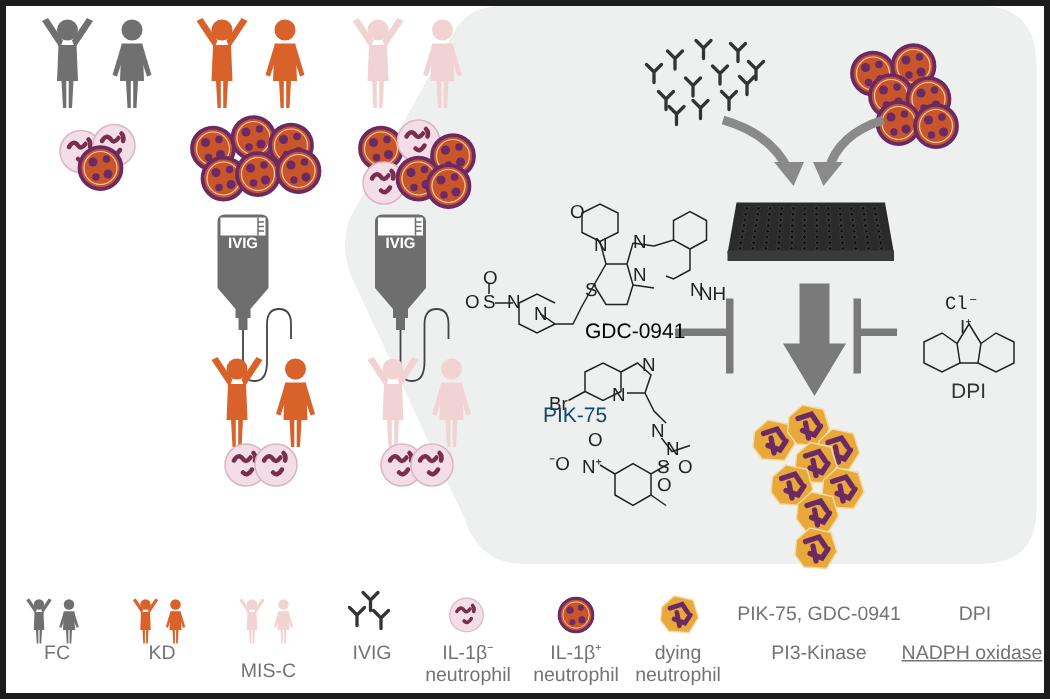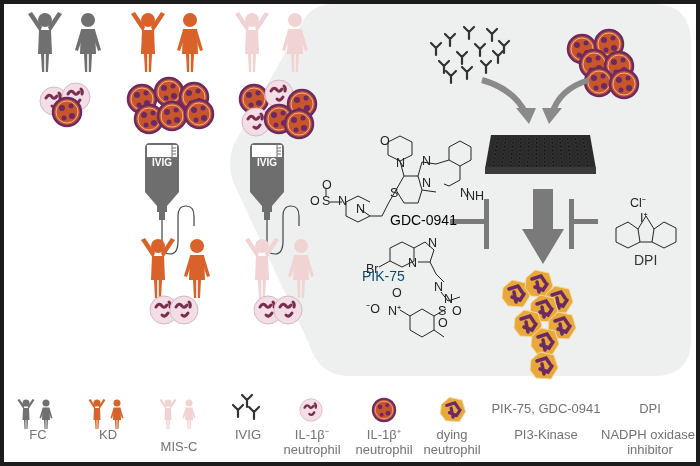--- a/index.html
+++ b/index.html
@@ -349,21 +349,21 @@
   <span class="chem" style="left:430px;top:276px;">N</span>
   <span class="chem" style="left:440px;top:288px;">N</span>
   <span class="chem" style="left:434px;top:300px;">S</span>
   <span class="chem" style="left:448px;top:300px;">O</span>
   <span class="chem" style="left:434px;top:312px;">O</span>
   <span class="chem" style="left:384px;top:298px;">N⁺</span>
   <span class="chem" style="left:388px;top:282px;">O</span>
   <span class="chem" style="left:362px;top:296px;">⁻O</span>
   <div class="txt" style="left:358px;top:264px;font-size:14px;color:#0c4a6e;">PIK-75</div>
 
-  <span class="chem" style="left:626px;top:190px;">Cl⁻</span>
+  <span class="chem" style="left:626px;top:190px;font-family:Liberation Mono, monospace;">Cl⁻</span>
   <span class="chem" style="left:636px;top:205px;">I⁺</span>
   <div class="txt" style="left:630px;top:248px;font-size:14px;color:#333;">DPI</div>
 
   <div class="txt legend-label" style="left:14px;top:424px;width:40px;">FC</div>
   <div class="txt legend-label" style="left:84px;top:424px;width:40px;">KD</div>
   <div class="txt legend-label" style="left:150px;top:436px;width:50px;">MIS-C</div>
   <div class="txt legend-label" style="left:224px;top:424px;width:40px;">IVIG</div>
 
   <div class="txt legend-label" style="left:280px;top:424px;width:56px;">IL-1β⁻</div>
   <div class="txt legend-label" style="left:276px;top:439px;width:64px;">neutrophil</div>
@@ -371,15 +371,14 @@
   <div class="txt legend-label" style="left:352px;top:424px;width:56px;">IL-1β⁺</div>
   <div class="txt legend-label" style="left:348px;top:439px;width:64px;">neutrophil</div>
 
   <div class="txt legend-label" style="left:416px;top:424px;width:64px;">dying</div>
   <div class="txt legend-label" style="left:416px;top:439px;width:64px;">neutrophil</div>
 
   <div class="txt legend-label" style="left:486px;top:398px;width:112px;">PIK-75, GDC-0941</div>
   <div class="txt legend-label" style="left:486px;top:424px;width:112px;">PI3-Kinase</div>
 
   <div class="txt legend-label" style="left:600px;top:398px;width:92px;">DPI</div>
-  <div class="txt legend-label" style="left:596px;top:424px;width:96px;">NADPH oxidase</div>
-  <div class="txt legend-label" style="left:600px;top:439px;width:92px;">inhibitor</div>
+  <div class="txt legend-label" style="left:596px;top:424px;width:96px;text-decoration:underline;">NADPH oxidase</div>
 </div>
 
 </body></html>

